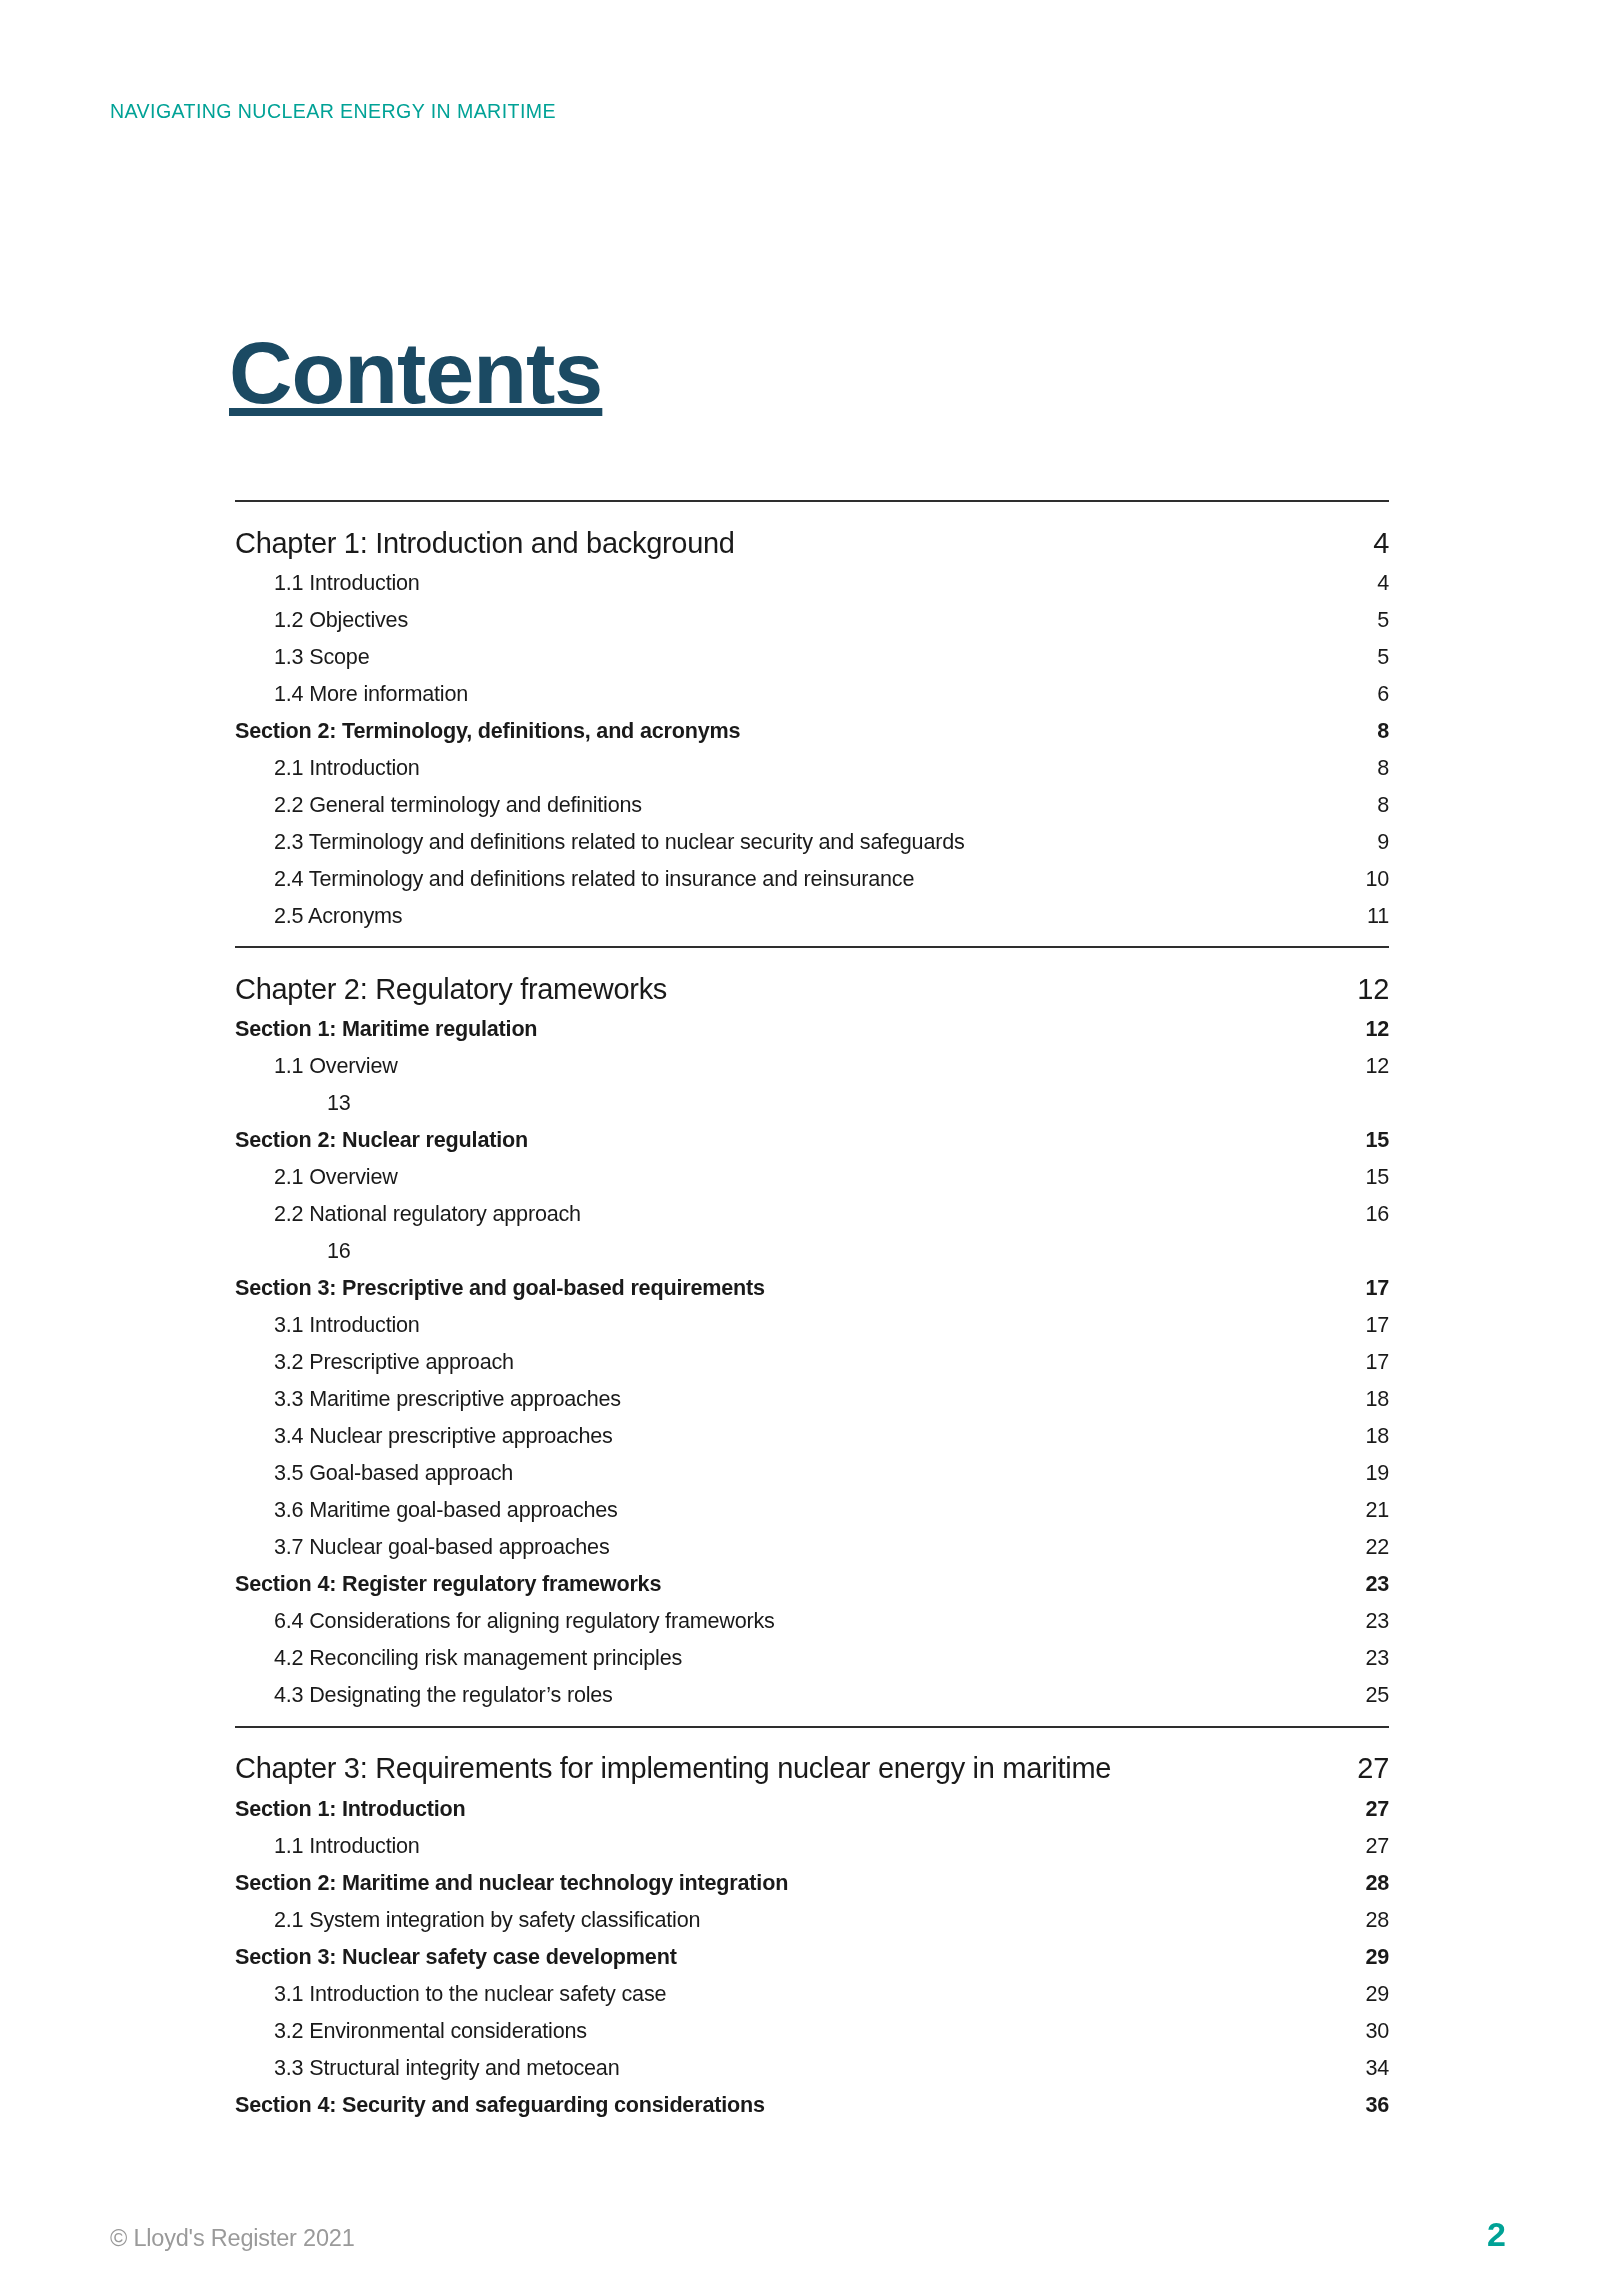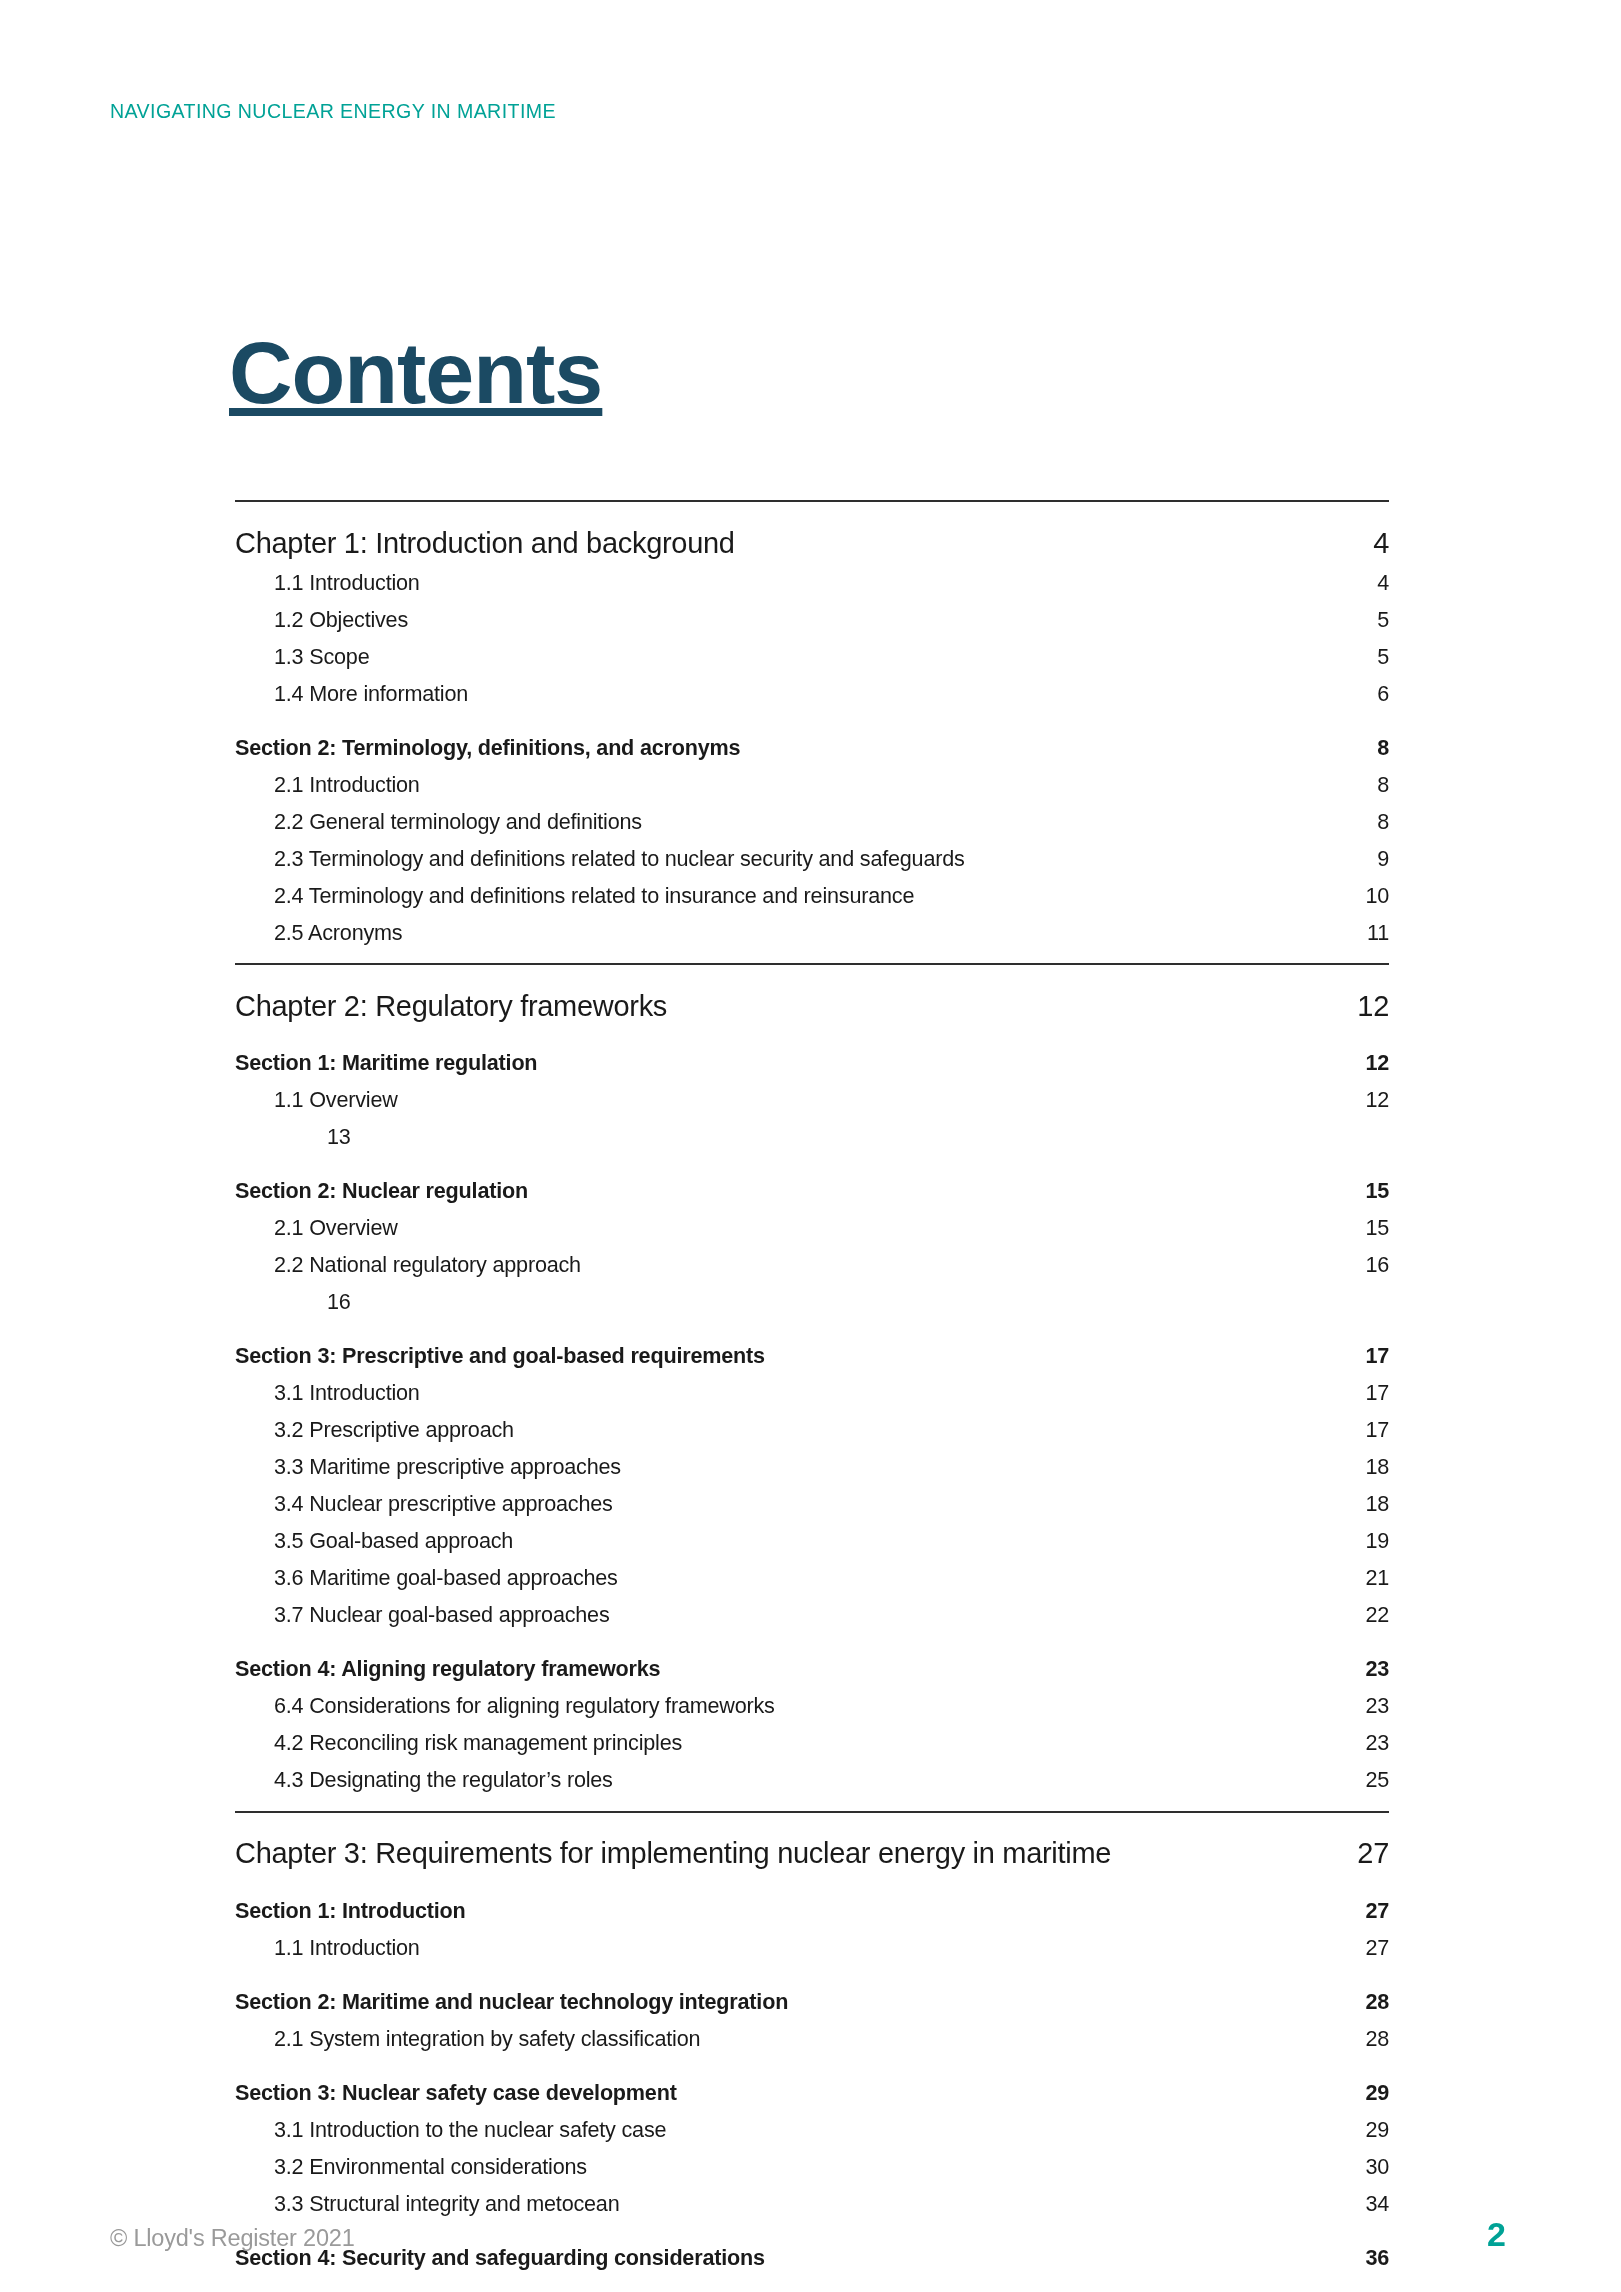--- a/index.html
+++ b/index.html
@@ -31,21 +31,21 @@
 
   .toc{
     position:absolute;left:235px;top:500px;width:1154px;
     color:var(--text);
   }
   .toc-group{border-top:2px solid var(--rule);padding-bottom:11.8px;}
   .toc-row{display:flex;align-items:center;height:37px;font-size:21.6px;letter-spacing:-0.2px;justify-content:space-between;}
   .toc-row .row-label{flex:1;white-space:nowrap;overflow:hidden;}
   .toc-row .row-page{text-align:right;min-width:53px;margin-left:23.5px;}
   .toc-row.chapter{height:43px;margin-top:19.6px;font-size:29px;letter-spacing:-0.3px;font-weight:400;}
-  .toc-row.section{font-weight:700;margin-top:17px;}
+  .toc-row.section{font-weight:700;}
   .toc-row.item{padding-left:39px;}
 
   .footer-copyright{
     position:absolute;left:110px;top:2225px;
     font-size:23.5px;line-height:27.4px;color:var(--muted);letter-spacing:-0.2px;
   }
   .footer-page{
     position:absolute;right:115px;top:2217px;
     font-size:34px;line-height:34px;font-weight:700;color:var(--teal);
   }
@@ -163,21 +163,21 @@
         </div>
         <div class="toc-row item">
           <span class="row-label">3.6 Maritime goal-based approaches</span>
           <span class="row-page">21</span>
         </div>
         <div class="toc-row item">
           <span class="row-label">3.7 Nuclear goal-based approaches</span>
           <span class="row-page">22</span>
         </div>
         <div class="toc-row section">
-          <span class="row-label">Section 4: Aligning regulatory frameworks</span>
+          <span class="row-label">Section 4: Register regulatory frameworks</span>
           <span class="row-page">23</span>
         </div>
         <div class="toc-row item">
           <span class="row-label">6.4 Considerations for aligning regulatory frameworks</span>
           <span class="row-page">23</span>
         </div>
         <div class="toc-row item">
           <span class="row-label">4.2 Reconciling risk management principles</span>
           <span class="row-page">23</span>
         </div>

